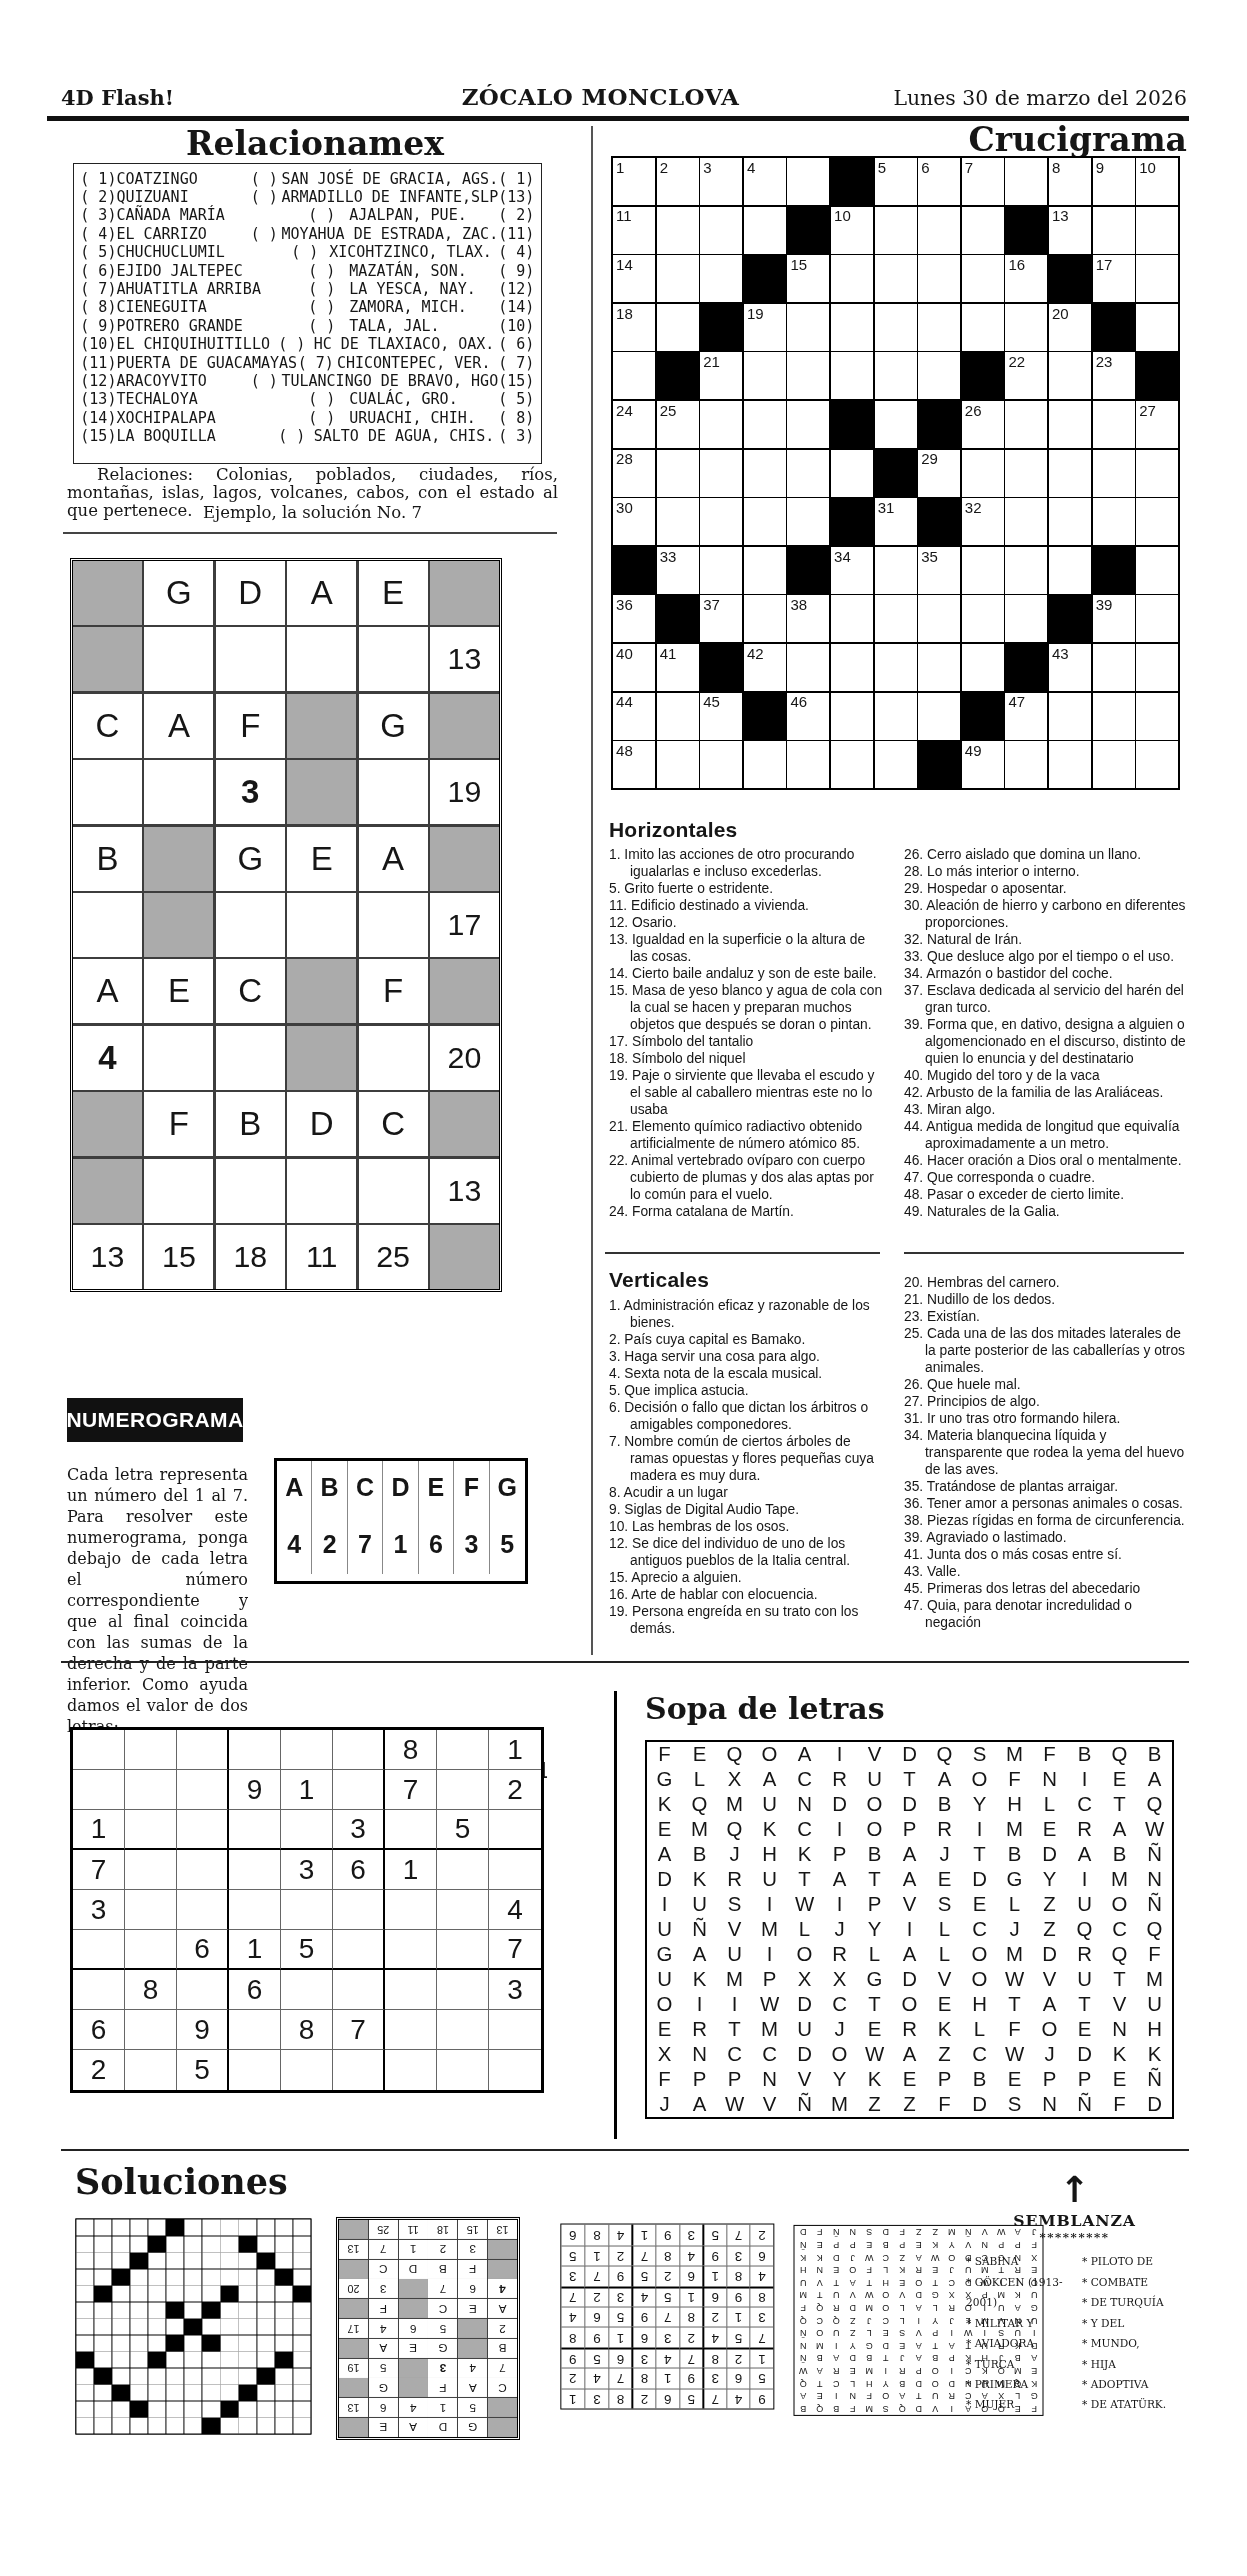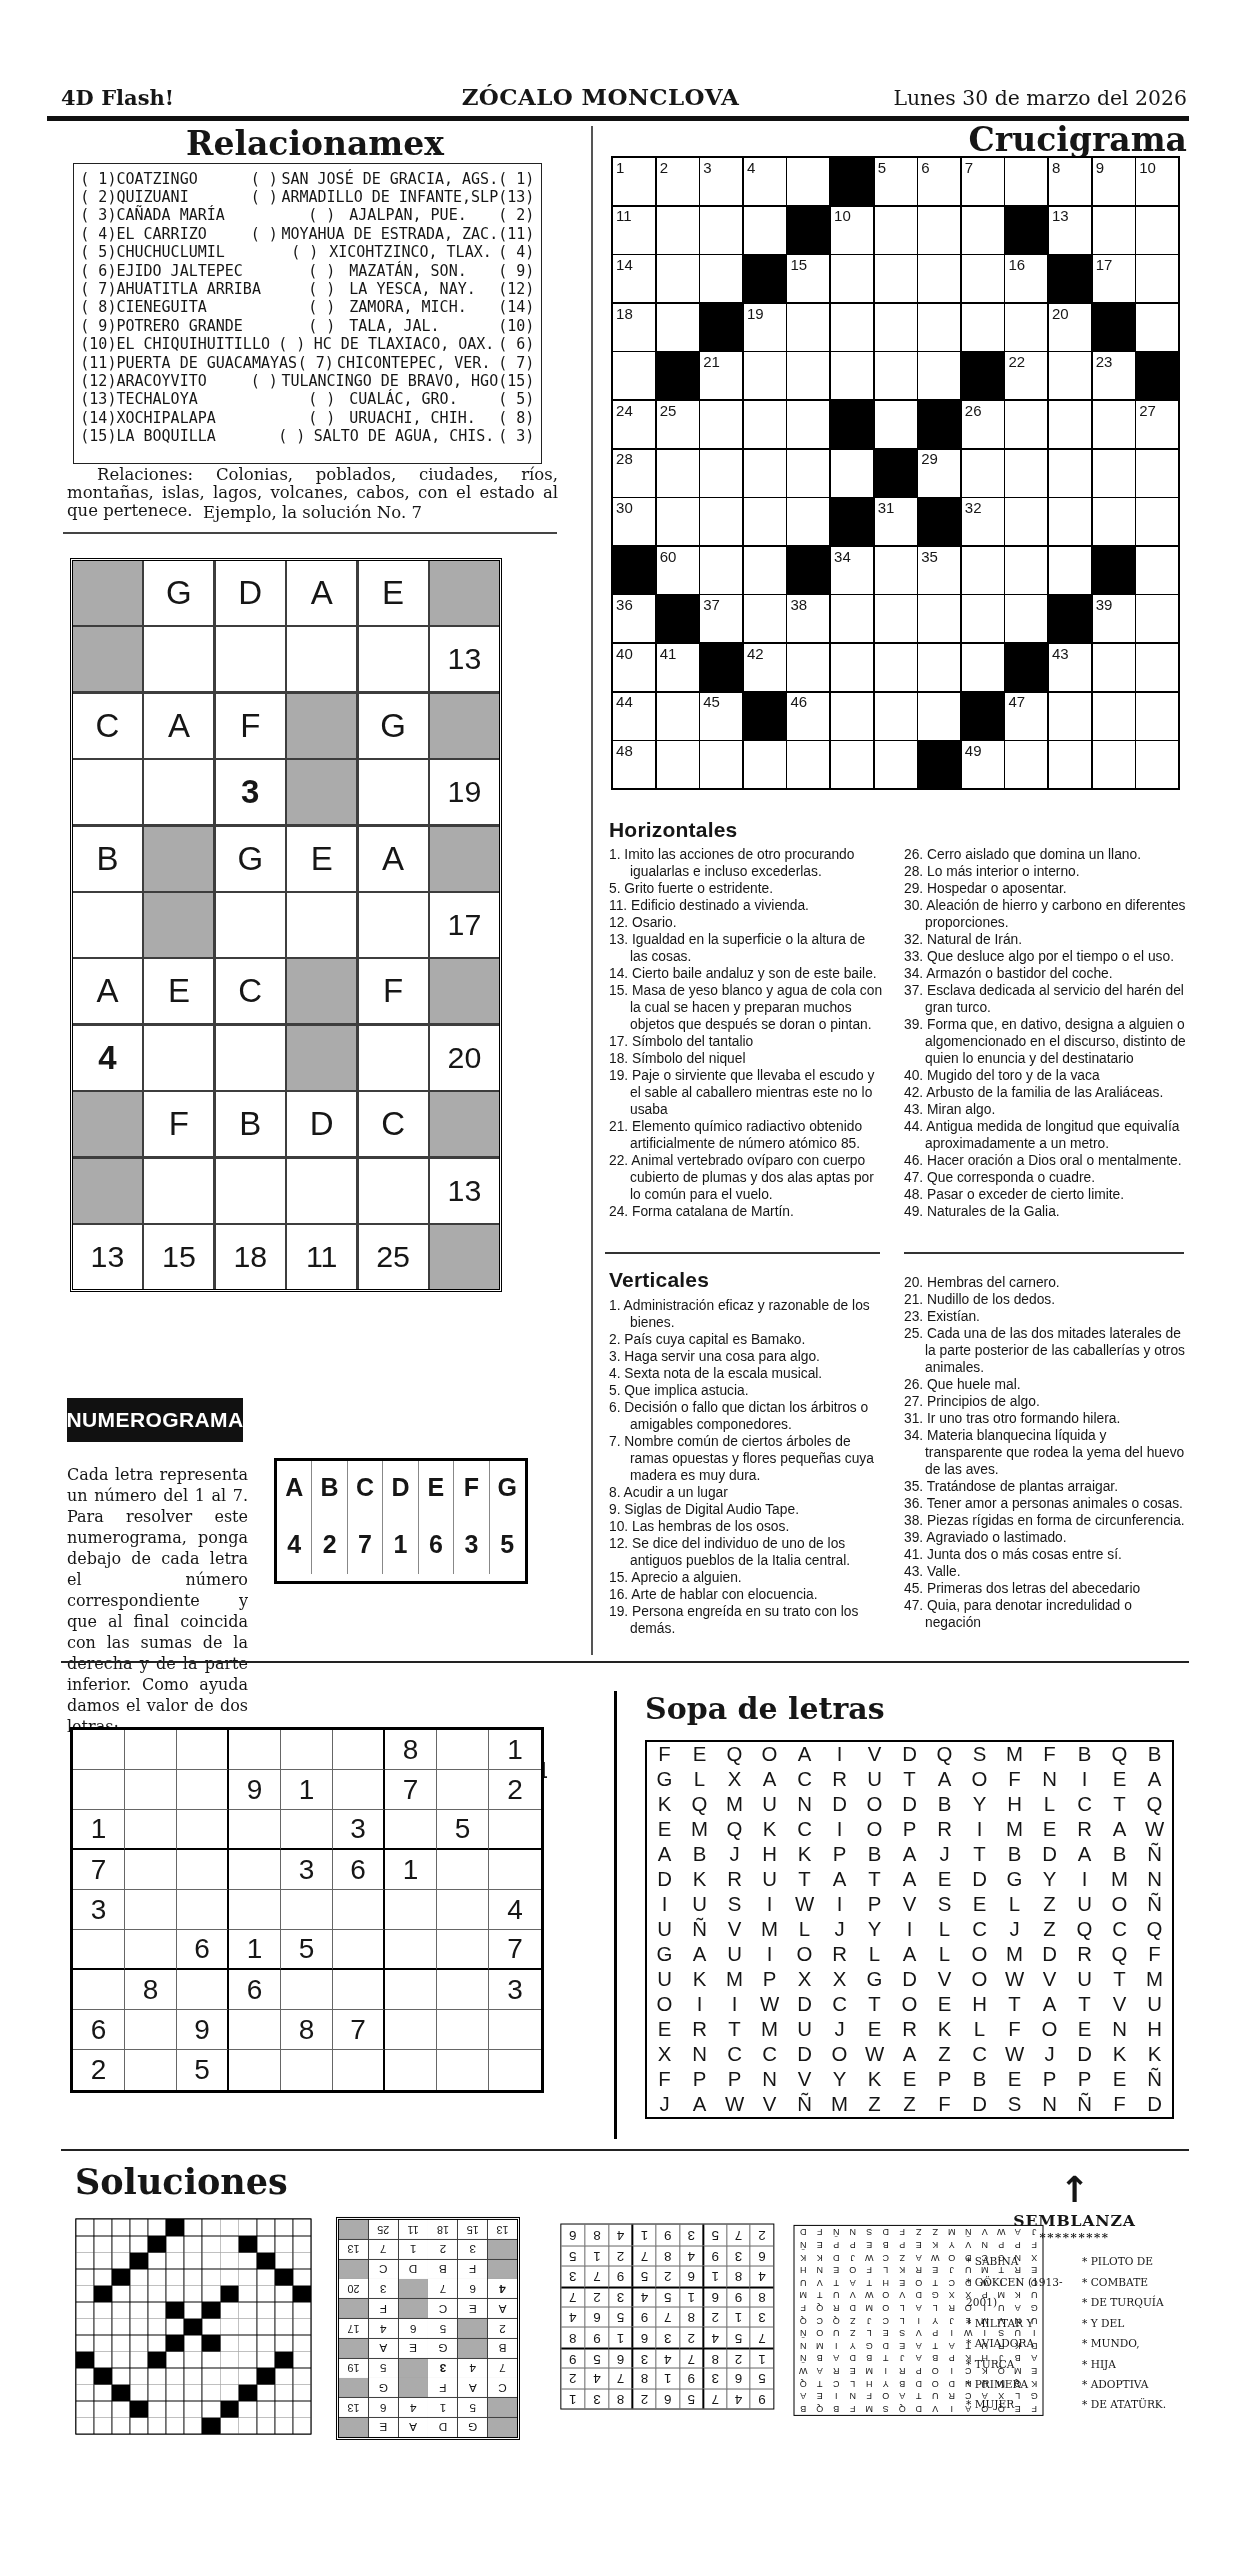--- a/index.html
+++ b/index.html
@@ -385,21 +385,21 @@
       <div class="xwc blk"></div>
       <div class="xwc">
         <span class="xwn">32</span>
       </div>
       <div class="xwc"></div>
       <div class="xwc"></div>
       <div class="xwc"></div>
       <div class="xwc"></div>
       <div class="xwc blk"></div>
       <div class="xwc">
-        <span class="xwn">60</span>
+        <span class="xwn">33</span>
       </div>
       <div class="xwc"></div>
       <div class="xwc"></div>
       <div class="xwc blk"></div>
       <div class="xwc">
         <span class="xwn">34</span>
       </div>
       <div class="xwc"></div>
       <div class="xwc">
         <span class="xwn">35</span>

